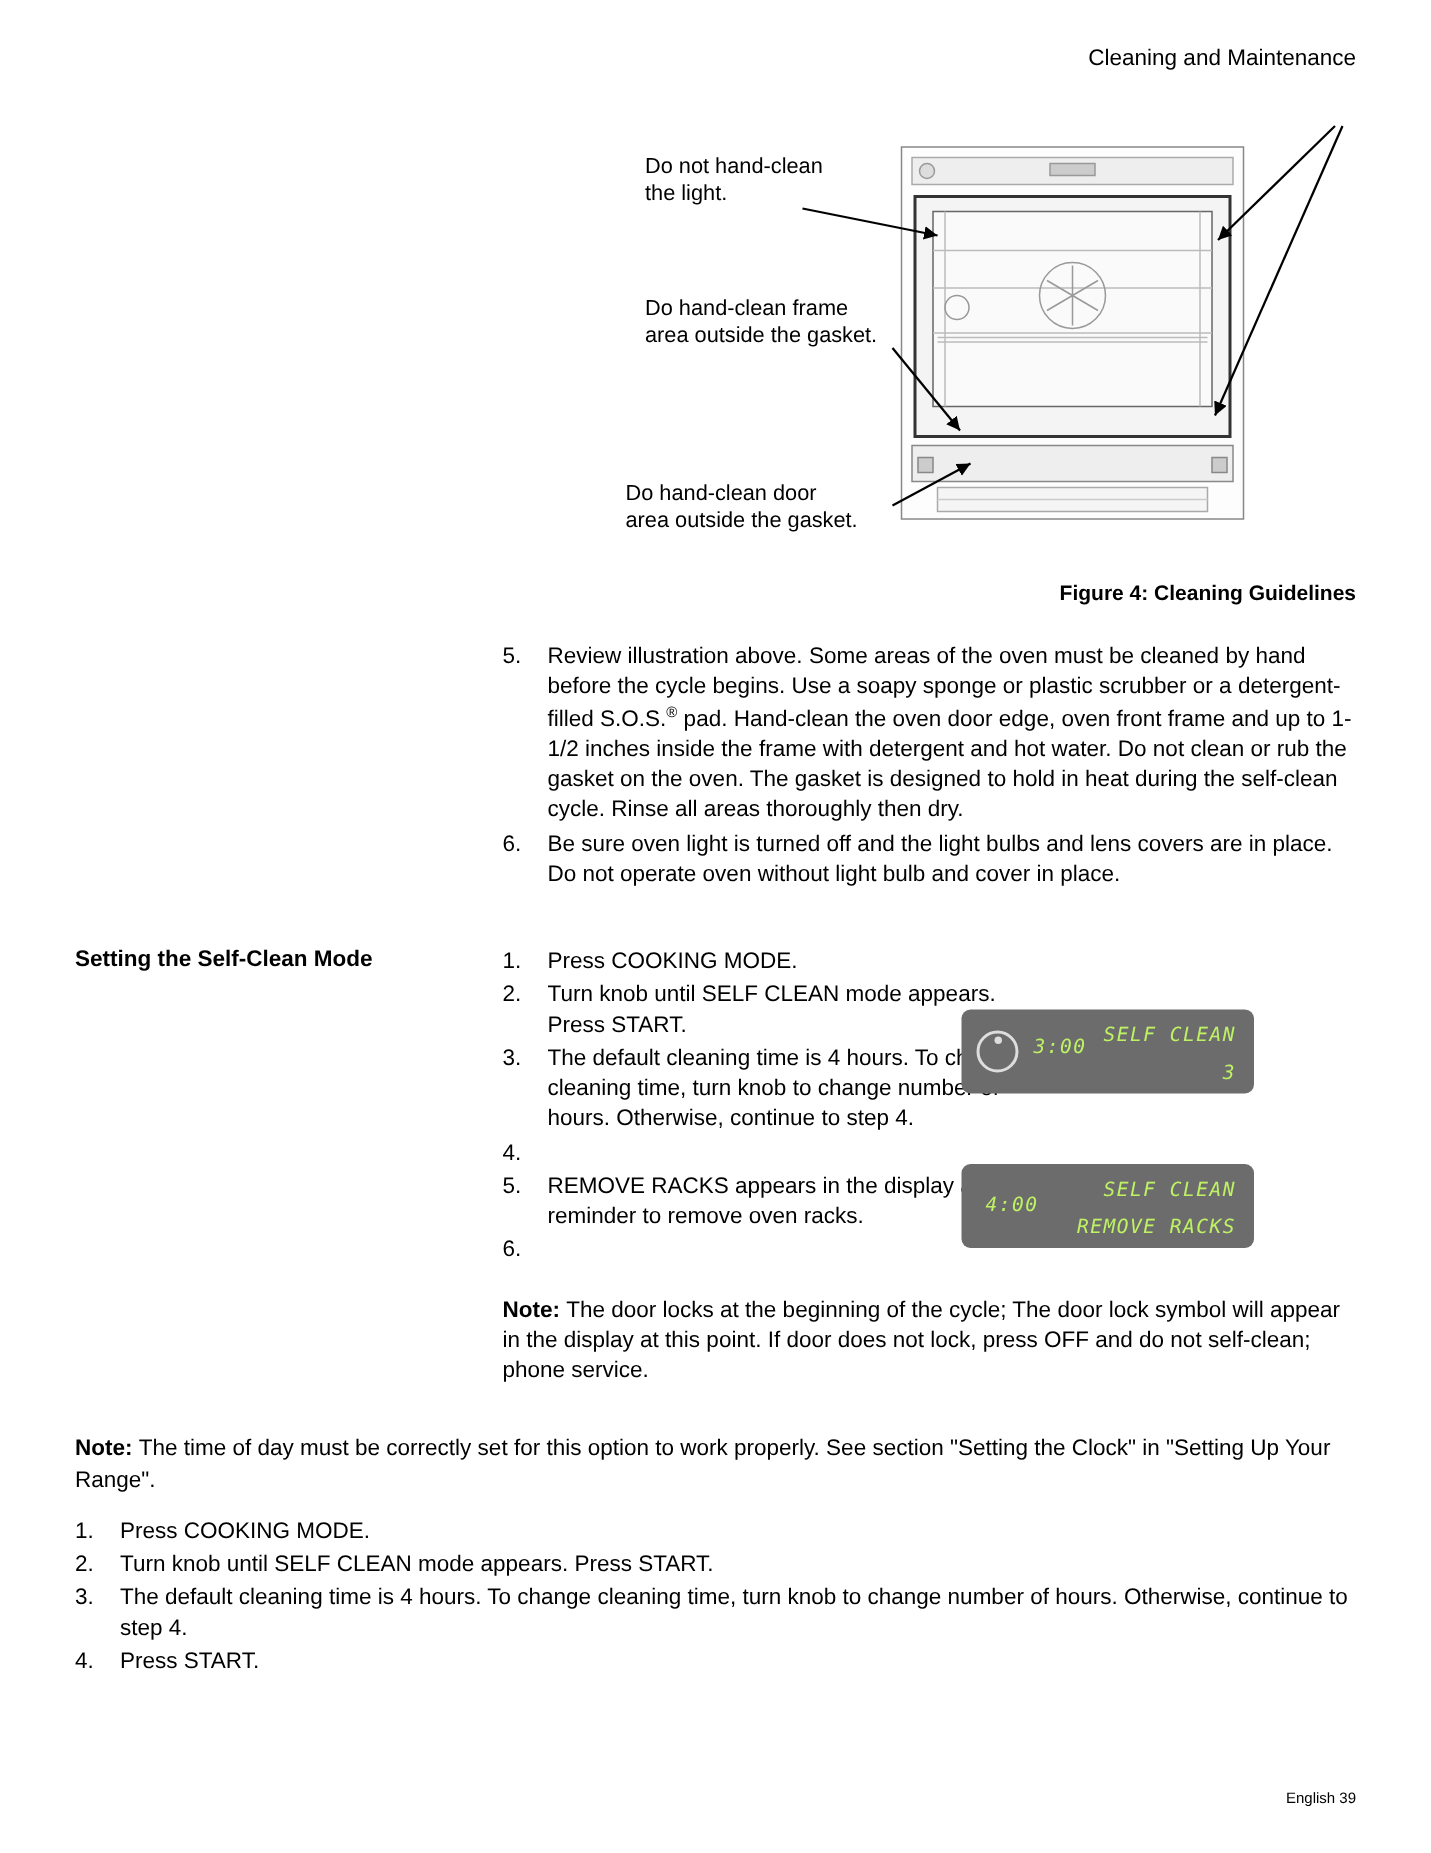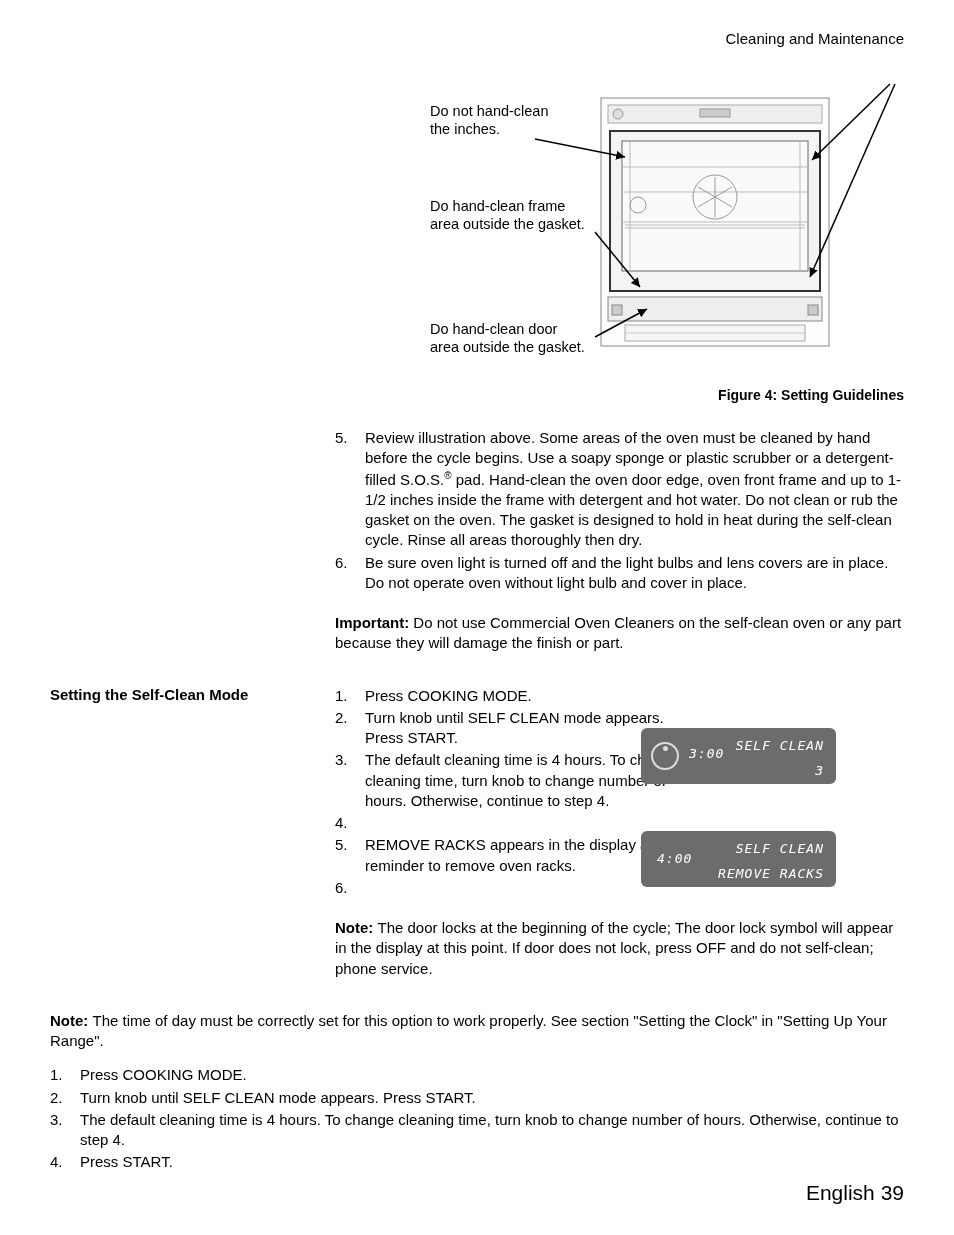--- a/index.html
+++ b/index.html
@@ -70,21 +70,21 @@
   ol li .txt {
     flex: 1;
   }
   .sup { vertical-align: super; font-size: 10px; }
   .para {
     line-height: 1.35;
     margin-bottom: 14px;
   }
   .display-box {
     background: #6c6c6c;
-    color: #ffffff;
+    color: #bef264;
     border-radius: 6px;
     width: 195px;
     height: 56px;
     position: relative;
     font-family: monospace;
     font-size: 13px;
     letter-spacing: 1px;
   }
   .display-box .knob {
     position: absolute;
@@ -122,40 +122,40 @@
     font-style: italic;
   }
   .display-floats {
     position: absolute;
     right: 68px;
   }
   .pg-footer {
     position: absolute;
     bottom: 30px;
     right: 50px;
-    font-size: 21px;
+    font-size: 10px;
   }
   .steps-with-displays {
     position: relative;
   }
   .steps-narrow li .txt { max-width: 320px; }
 </style>
 </head>
 <body>
 
 <div class="header-right">Cleaning and Maintenance</div>
 
 <div class="figure-area">
   <div class="callout" style="left:95px;top:55px">
-    <span>Do not hand-clean</span><br><span>the inches.</span>
+    <span>Do not hand-clean</span><br><span>the light.</span>
   </div>
   <div class="callout" style="left:95px;top:150px">
     <span>Do hand-clean frame</span><br><span>area outside the gasket.</span>
   </div>
-  <div class="callout" style="left:95px;top:273px">
+  <div class="callout" style="left:82px;top:273px">
     <span>Do hand-clean door</span><br><span>area outside the gasket.</span>
   </div>
 
   <svg class="oven-svg" viewBox="0 0 230 250">
     <rect x="1" y="1" width="228" height="248" fill="#fdfdfd" stroke="#888"></rect>
 
     <rect x="8" y="8" width="214" height="18" fill="#eee" stroke="#aaa"></rect>
     <circle cx="18" cy="17" r="5" fill="#ddd" stroke="#999"></circle>
     <rect x="100" y="12" width="30" height="8" fill="#ccc" stroke="#999"></rect>
 
@@ -200,21 +200,21 @@
     <line x1="560" y1="37" x2="475" y2="230" stroke="#000" stroke-width="1.5" marker-end="url(#ah)"></line>
 
     <line x1="200" y1="92" x2="290" y2="110" stroke="#000" stroke-width="1.5" marker-end="url(#ah)"></line>
 
     <line x1="260" y1="185" x2="305" y2="240" stroke="#000" stroke-width="1.5" marker-end="url(#ah)"></line>
 
     <line x1="260" y1="290" x2="312" y2="262" stroke="#000" stroke-width="1.5" marker-end="url(#ah)"></line>
   </svg>
 </div>
 
-<div class="fig-caption">Figure 4: Setting Guidelines</div>
+<div class="fig-caption">Figure 4: Cleaning Guidelines</div>
 
 <div class="two-col-block">
   <div class="left-col"></div>
   <div class="right-col">
     <ol>
       <li>
           <span class="num">5.</span>
           <span class="txt">
         <span>Review illustration above. Some areas of the oven must be cleaned by hand before the cycle begins. Use a soapy sponge or plastic scrubber or a detergent-filled S.O.S.</span><span class="sup">®</span><span> pad. Hand-clean the oven door edge, oven front frame and up to 1-1/2 inches inside the frame with detergent and hot water. Do not clean or rub the gasket on the oven. The gasket is designed to hold in heat during the self-clean cycle. Rinse all areas thoroughly then dry.</span>
       </span>
@@ -222,25 +222,20 @@
       <li>
           <span class="num">6.</span>
           <span class="txt">Be sure oven light is turned off and the light bulbs and lens covers are in place. Do not operate oven without light bulb and cover in place.</span>
         </li>
     </ol>
   </div>
 </div>
 
 <div class="two-col-block">
   <div class="left-col"></div>
-  <div class="right-col">
-    <p class="para">
-      <b>Important: </b><span>Do not use Commercial Oven Cleaners on the self-clean oven or any part because they will damage the finish or part.</span>
-    </p>
-  </div>
 </div>
 
 <div class="two-col-block steps-with-displays">
   <div class="left-col">Setting the Self-Clean Mode</div>
   <div class="right-col">
     <ol class="steps-narrow">
       <li>
           <span class="num">1.</span>
           <span class="txt">Press COOKING MODE.</span>
         </li>

